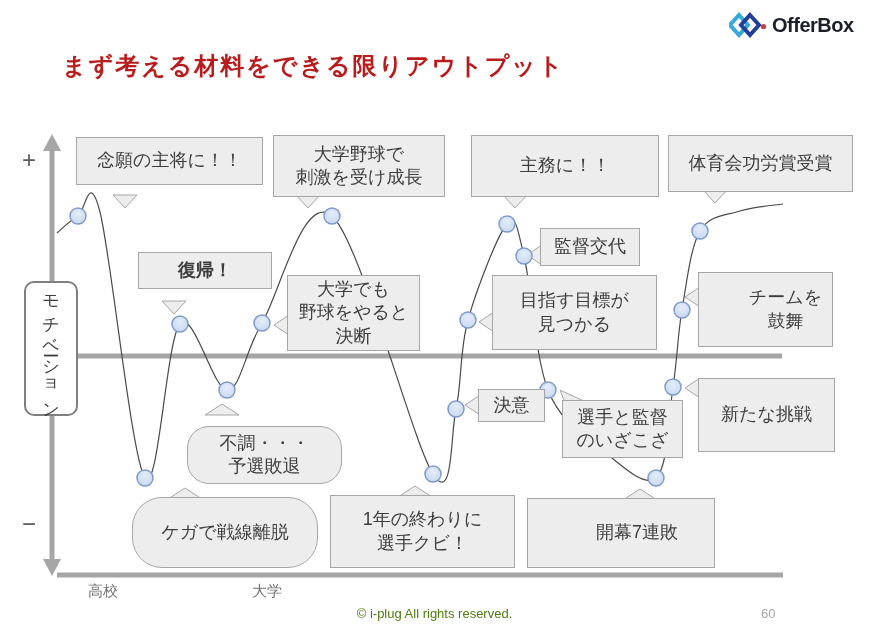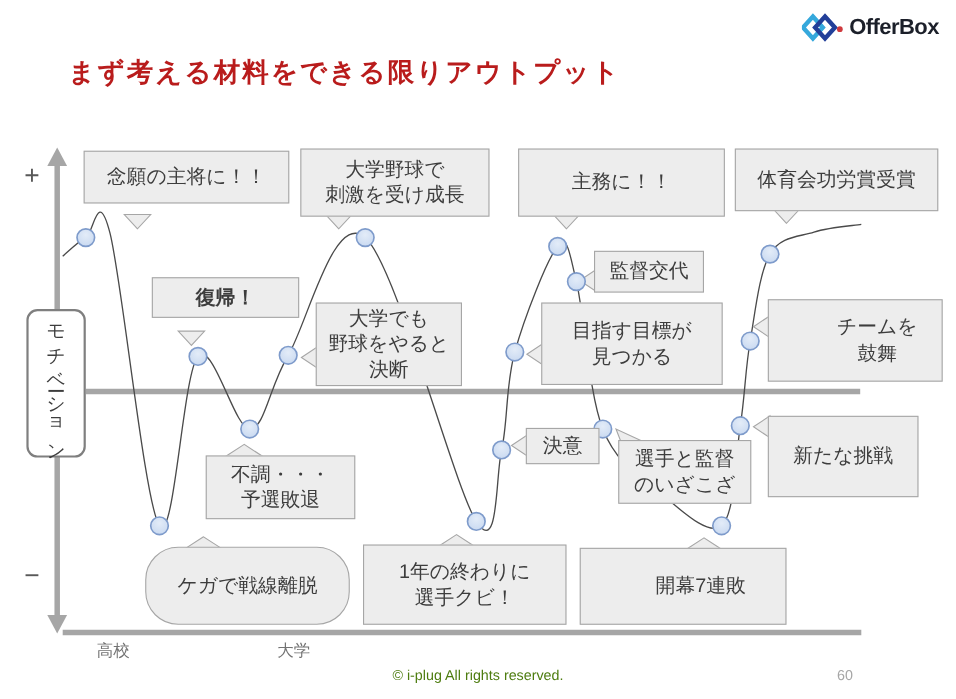--- a/index.html
+++ b/index.html
@@ -125,27 +125,27 @@
 刺激を受け成長</div>
     <div class="callout" style="left: 471px; top: 135px; width: 188px; height: 62px;">主務に！！</div>
     <div class="callout" style="left: 668px; top: 135px; width: 185px; height: 57px;">体育会功労賞受賞</div>
     <div class="callout" style="left: 138px; top: 252px; width: 134px; height: 37px; font-weight: bold;">復帰！</div>
     <div class="callout" style="left: 287px; top: 275px; width: 133px; height: 76px;">大学でも
 野球をやると
 決断</div>
     <div class="callout" style="left: 540px; top: 228px; width: 100px; height: 38px;">監督交代</div>
     <div class="callout" style="left: 492px; top: 275px; width: 165px; height: 75px;">目指す目標が
 見つかる</div>
-    <div class="callout" style="left: 698px; top: 272px; width: 159px; height: 75px; padding-left: 44px;">チームを
+    <div class="callout" style="left: 698px; top: 272px; width: 135px; height: 75px; padding-left: 44px;">チームを
 鼓舞</div>
     <div class="callout" style="left: 478px; top: 389px; width: 67px; height: 33px;">決意</div>
     <div class="callout" style="left: 562px; top: 400px; width: 121px; height: 58px;">選手と監督
 のいざこざ</div>
     <div class="callout" style="left: 698px; top: 378px; width: 137px; height: 74px;">新たな挑戦</div>
-    <div class="callout" style="left: 187px; top: 414px; width: 136px; height: 58px;">不調・・・
+    <div class="callout" style="left: 187px; top: 426px; width: 155px; height: 58px; border-radius: 22px;">不調・・・
 予選敗退</div>
     <div class="callout" style="left: 132px; top: 497px; width: 186px; height: 71px; border-radius: 30px;">ケガで戦線離脱</div>
     <div class="callout" style="left: 330px; top: 495px; width: 185px; height: 73px;">1年の終わりに
 選手クビ！</div>
     <div class="callout" style="left: 527px; top: 498px; width: 188px; height: 70px; padding-left: 36px;">開幕7連敗</div>
   </div>
 
 <div id="footer-copyright">© i-plug  All rights reserved.</div>
 <div id="footer-page">60</div>
 

